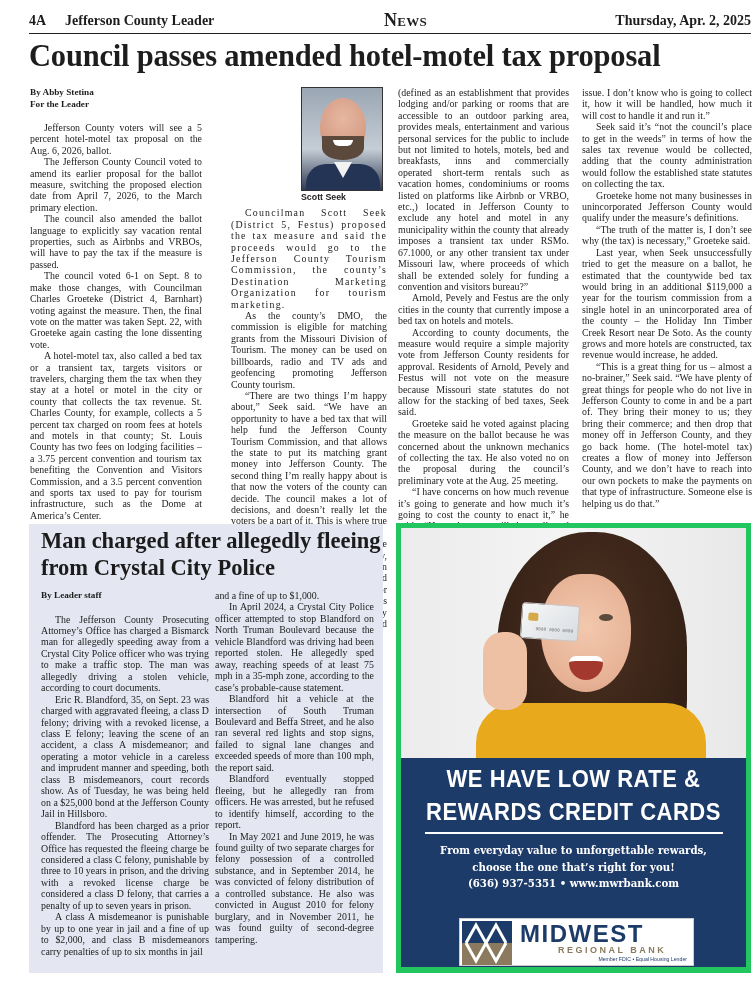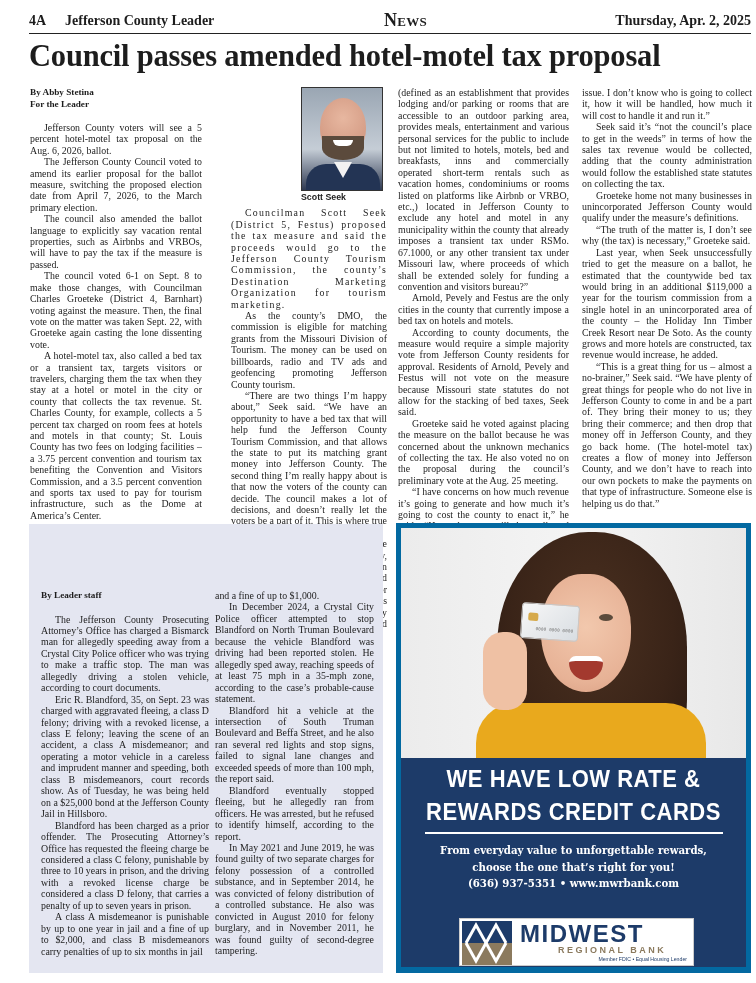--- a/index.html
+++ b/index.html
@@ -34,21 +34,21 @@
   .photo .collar { position: absolute; left: 32px; top: 74px; width: 18px; height: 16px; background: #f2f2f2; clip-path: polygon(0 0,100% 0,50% 100%); }
   .caption { font-family: "Liberation Sans", sans-serif; font-weight: bold; font-size: 8.8px; margin-top: 1px; }
   .lead-indent { text-indent: 34px; letter-spacing: 1.2px; }
 
   .box2 { position: absolute; left: 29px; top: 524px; width: 354px; height: 449px; background: #e4e6f1; }
   .box2 .h2 { position: absolute; left: 12px; top: 3px; width: 340px; font-weight: bold; font-size: 22.5px; line-height: 27px; color: #1c1c1c; }
   .box2 .col { font-size: 9.9px; line-height: 11.45px; }
   #b2c1 { left: 12px; top: 66px; width: 168px; }
   #b2c2 { left: 186px; top: 66px; width: 159px; }
 
-  .ad { position: absolute; left: 396px; top: 523px; width: 355px; height: 450px; background: #0369a1; }
+  .ad { position: absolute; left: 396px; top: 523px; width: 355px; height: 450px; background: #22c55e; }
   .ad-photo { position: absolute; left: 5px; top: 5px; width: 345px; height: 230px; background: linear-gradient(90deg,#ececec,#f4f4f4 50%,#e8e8e8); overflow: hidden; }
   .hair { position: absolute; left: 96px; top: 4px; width: 190px; height: 240px; border-radius: 48% 48% 30% 30%; background: radial-gradient(ellipse at 50% 40%, #4a3020 0%, #3a2418 60%, #2a1a12 100%); }
   .shirt { position: absolute; left: 75px; top: 175px; width: 230px; height: 70px; border-radius: 40px 40px 0 0; background: #e9a91d; }
   .face { position: absolute; left: 140px; top: 46px; width: 90px; height: 118px; border-radius: 45% 45% 50% 50%; background: radial-gradient(circle at 50% 45%, #f2c8ad 0%, #e7b296 70%, #d99f83 100%); }
   .mouth { position: absolute; left: 168px; top: 128px; width: 34px; height: 24px; border-radius: 8px 8px 20px 20px; background: #a3392e; border-top: 5px solid #fff; }
   .eye { position: absolute; left: 198px; top: 86px; width: 14px; height: 7px; border-radius: 50%; background: #5b4b3c; }
   .hand { position: absolute; left: 82px; top: 104px; width: 44px; height: 78px; border-radius: 20px; background: #efc1a4; transform: rotate(-12px); }
   .card { position: absolute; left: 120px; top: 76px; width: 58px; height: 36px; border-radius: 4px; background: linear-gradient(135deg,#f7f7f7,#d8dde2); border: 1px solid #c8c8c8; transform: rotate(4deg); }
   .card .chip { position: absolute; left: 6px; top: 9px; width: 10px; height: 8px; border-radius: 2px; background: #d6a94a; }
   .card .num { position: absolute; left: 14px; top: 22px; font-family: "Liberation Mono", monospace; font-size: 4.5px; color: #777; }
@@ -115,30 +115,31 @@
 <div class="col" id="col4">
   <p class="noindent">issue. I don’t know who is going to collect it, how it will be handled, how much it will cost to handle it and run it.”</p>
   <p>Seek said it’s “not the council’s place to get in the weeds” in terms of how the sales tax revenue would be collected, adding that the county administration would follow the established state statutes on collecting the tax.</p>
   <p>Groeteke home not many businesses in unincorporated Jefferson County would qualify under the measure’s definitions.</p>
   <p>“The truth of the matter is, I don’t see why (the tax) is necessary,” Groeteke said.</p>
   <p>Last year, when Seek unsuccessfully tried to get the measure on a ballot, he estimated that the countywide bed tax would bring in an additional $119,000 a year for the tourism commission from a single hotel in an unincorporated area of the county – the Holiday Inn Timber Creek Resort near De Soto. As the county grows and more hotels are constructed, tax revenue would increase, he added.</p>
   <p>“This is a great thing for us – almost a no-brainer,” Seek said. “We have plenty of great things for people who do not live in Jefferson County to come in and be a part of. They bring their money to us; they bring their commerce; and then drop that money off in Jefferson County, and they go back home. (The hotel-motel tax) creates a flow of money into Jefferson County, and we don’t have to reach into our own pockets to make the payments on that type of infrastructure. Someone else is helping us do that.”</p>
 </div>
 
 <div class="box2">
+  <h2 class="h2">Man charged after allegedly fleeing from Crystal City Police</h2>
   <div class="col" id="b2c1">
     <div class="byline">By Leader staff</div>
     <p>The Jefferson County Prosecuting Attorney’s Office has charged a Bismarck man for allegedly speeding away from a Crystal City Police officer who was trying to make a traffic stop. The man was allegedly driving a stolen vehicle, according to court documents.</p>
     <p>Eric R. Blandford, 35, on Sept. 23 was charged with aggravated fleeing, a class D felony; driving with a revoked license, a class E felony; leaving the scene of an accident, a class A misdemeanor; and operating a motor vehicle in a careless and imprudent manner and speeding, both class B misdemeanors, court records show. As of Tuesday, he was being held on a $25,000 bond at the Jefferson County Jail in Hillsboro.</p>
     <p>Blandford has been charged as a prior offender. The Prosecuting Attorney’s Office has requested the fleeing charge be considered a class C felony, punishable by three to 10 years in prison, and the driving with a revoked license charge be considered a class D felony, that carries a penalty of up to seven years in prison.</p>
     <p>A class A misdemeanor is punishable by up to one year in jail and a fine of up to $2,000, and class B misdemeanors carry penalties of up to six months in jail</p>
   </div>
   <div class="col" id="b2c2">
     <p class="noindent">and a fine of up to $1,000.</p>
-    <p>In December 2024, a Crystal City Police officer attempted to stop Blandford on North Truman Boulevard because the vehicle Blandford was driving had been reported stolen. He allegedly sped away, reaching speeds of at least 75 mph in a 35-mph zone, according to the case’s probable-cause statement.</p>
+    <p>In April 2024, a Crystal City Police officer attempted to stop Blandford on North Truman Boulevard because the vehicle Blandford was driving had been reported stolen. He allegedly sped away, reaching speeds of at least 75 mph in a 35-mph zone, according to the case’s probable-cause statement.</p>
     <p>Blandford hit a vehicle at the intersection of South Truman Boulevard and Beffa Street, and he also ran several red lights and stop signs, failed to signal lane changes and exceeded speeds of more than 100 mph, the report said.</p>
     <p>Blandford eventually stopped fleeing, but he allegedly ran from officers. He was arrested, but he refused to identify himself, according to the report.</p>
     <p>In May 2021 and June 2019, he was found guilty of two separate charges for felony possession of a controlled substance, and in September 2014, he was convicted of felony distribution of a controlled substance. He also was convicted in August 2010 for felony burglary, and in November 2011, he was found guilty of second-degree tampering.</p>
   </div>
 </div>
 
 <div class="ad">
   <div class="ad-photo">
     <div class="hair"></div>
     <div class="shirt"></div>

